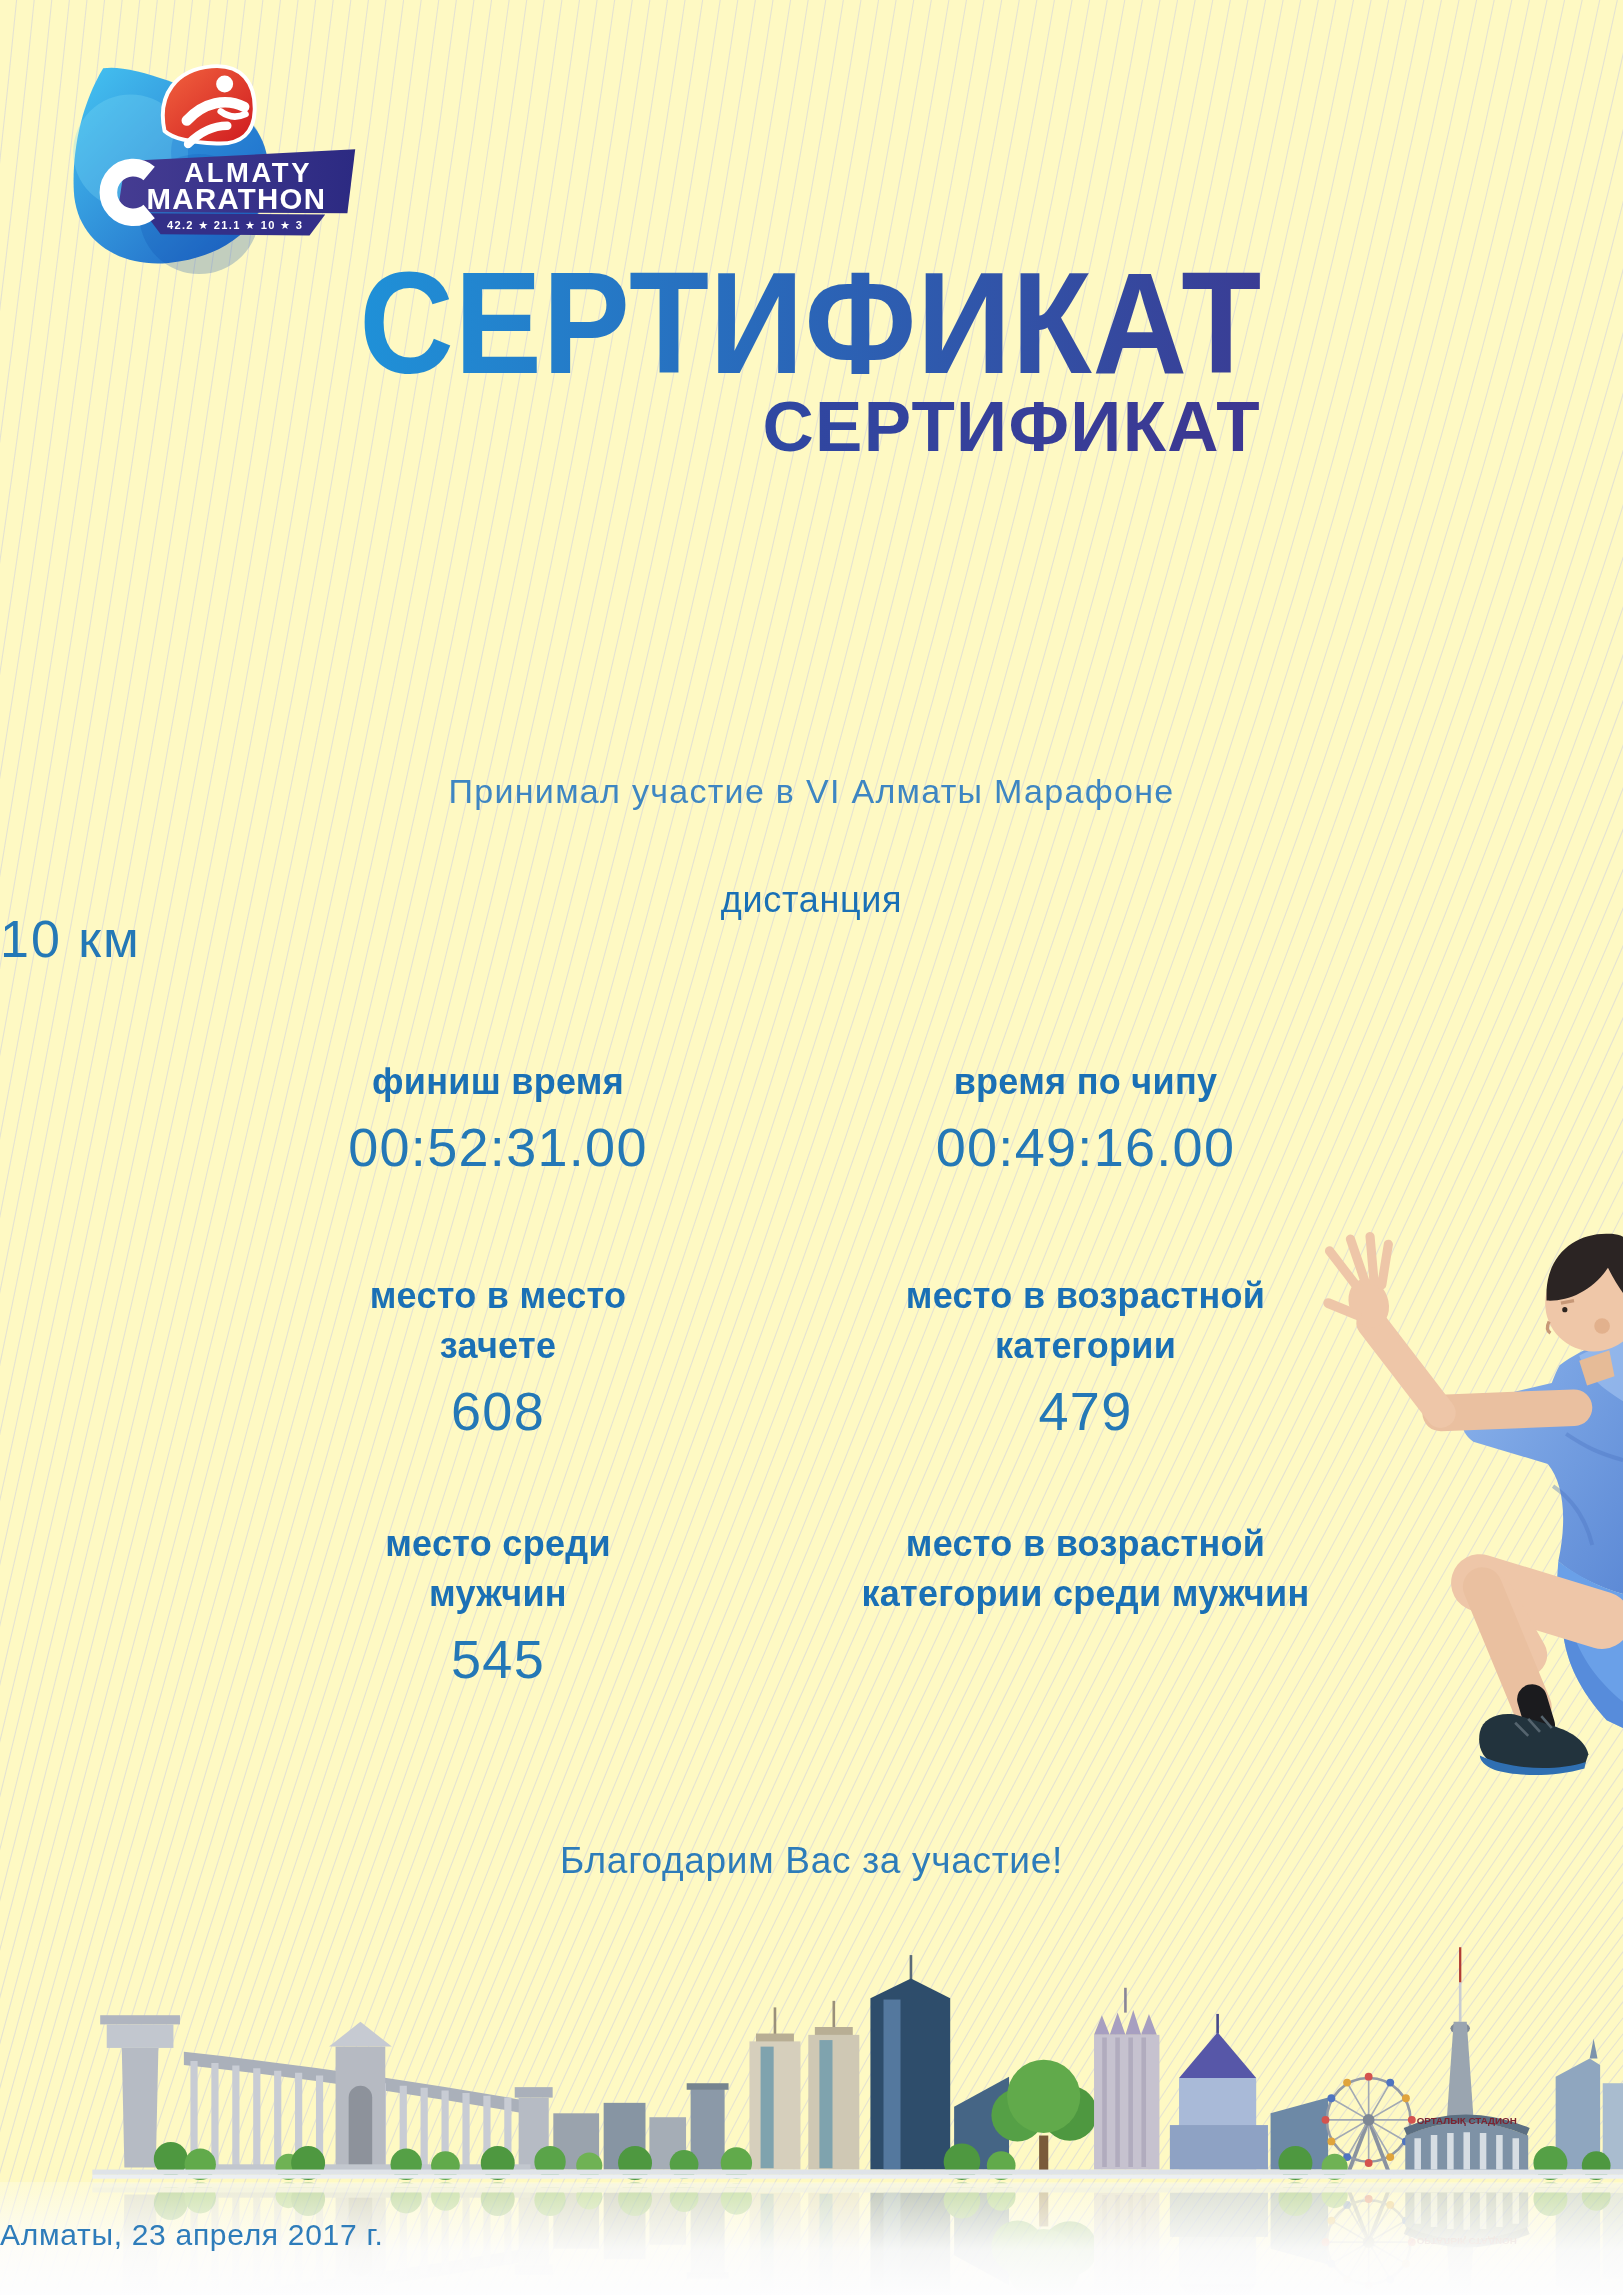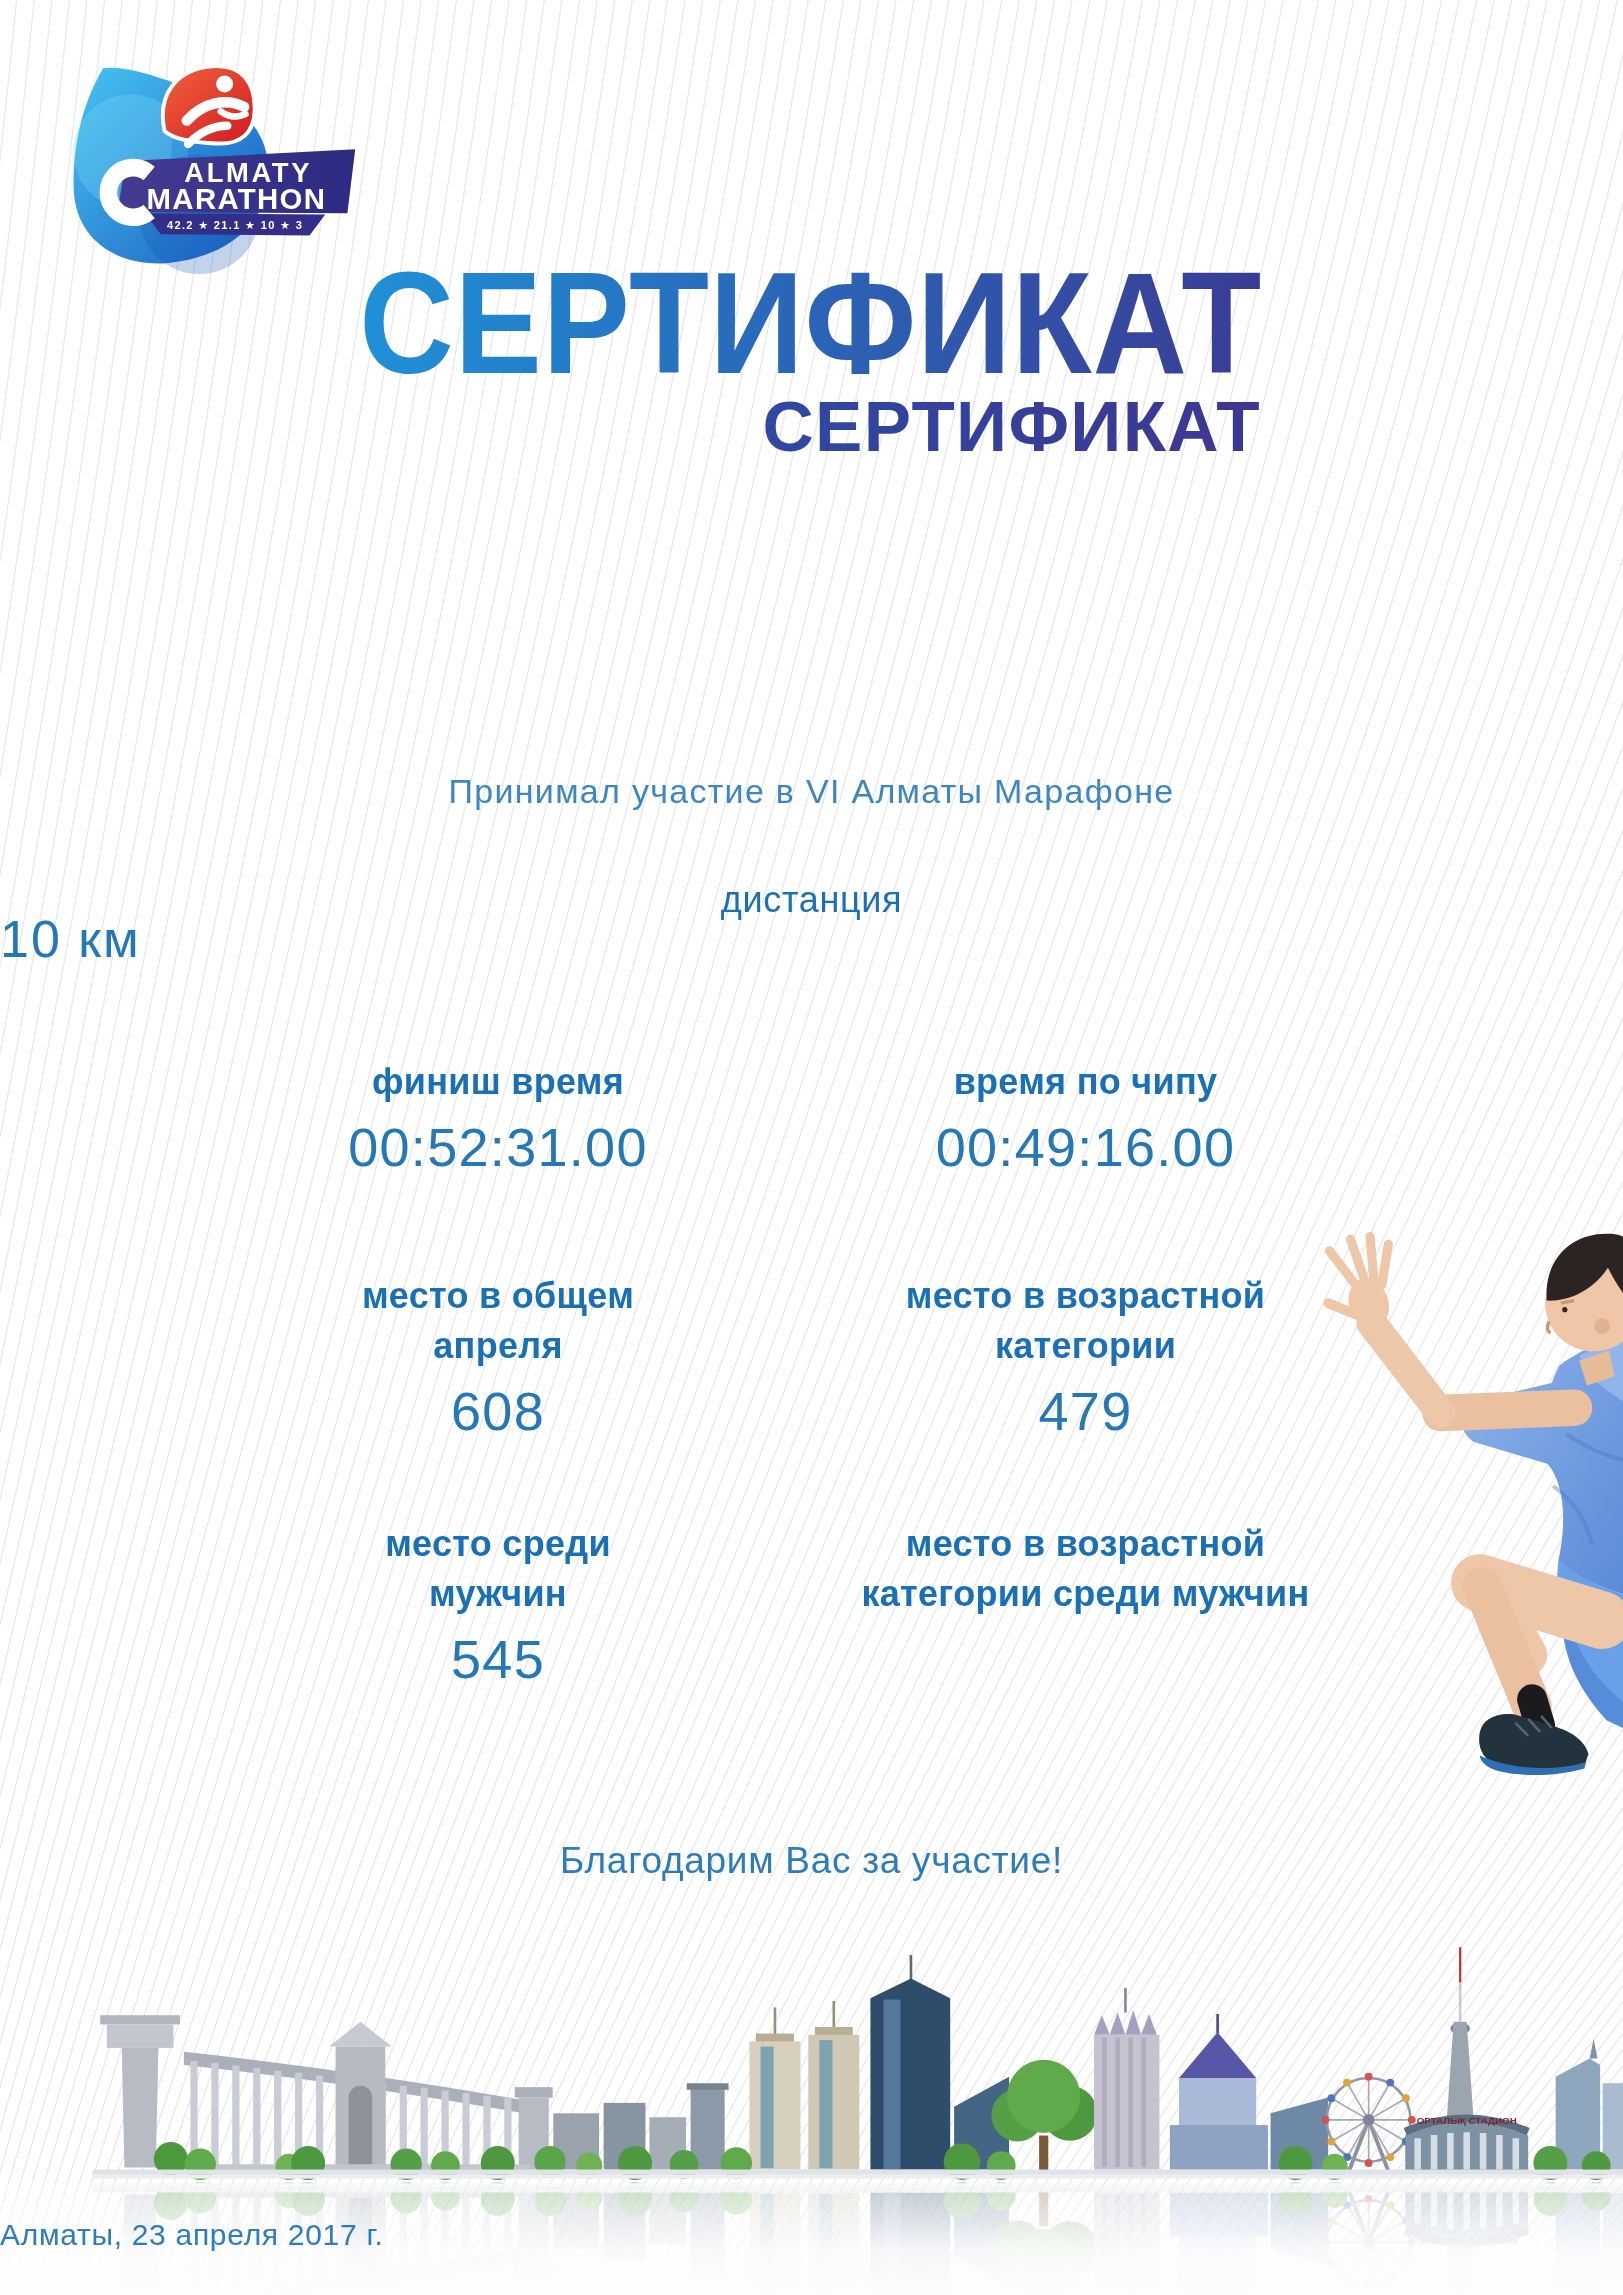--- a/index.html
+++ b/index.html
@@ -1,18 +1,18 @@
 <!DOCTYPE html>
 <html style="font-size:10.5px"><head>
 <meta charset="utf-8">
 <style>
   html,body{margin:0;padding:0;background:#e8e8ea;}
   .page{
     position:relative;width:1623px;height:2295px;overflow:hidden;
-    background:#ffffff;
+    background:#fef9c3;
     font-family:"Liberation Sans","DejaVu Sans",sans-serif;
   }
   svg{display:block;}
   .bg-lines{position:absolute;left:0;top:0;width:1623px;height:2295px;z-index:0;}
   .bg-lines path{fill:none;stroke:#d3d4db;stroke-width:1.6;opacity:.62;}
 
   .logo{position:absolute;left:65px;top:54px;width:301px;height:222px;z-index:5;}
 
   .title{
     position:absolute;right:361px;top:257px;z-index:4;width:max-content;
@@ -314,21 +314,21 @@
 
   <div class="cell col-l row1">
     <div class="rlabel">финиш время</div>
     <div class="rvalue">00:52:31.00</div>
   </div>
   <div class="cell col-r row1">
     <div class="rlabel">время по чипу</div>
     <div class="rvalue">00:49:16.00</div>
   </div>
   <div class="cell col-l row2">
-    <div class="rlabel">место в общем апреля</div>
+    <div class="rlabel">место в место зачете</div>
     <div class="rvalue">608</div>
   </div>
   <div class="cell col-r row2">
     <div class="rlabel">место в возрастной категории</div>
     <div class="rvalue">479</div>
   </div>
   <div class="cell col-l row3">
     <div class="rlabel">место среди мужчин</div>
     <div class="rvalue">545</div>
   </div>

